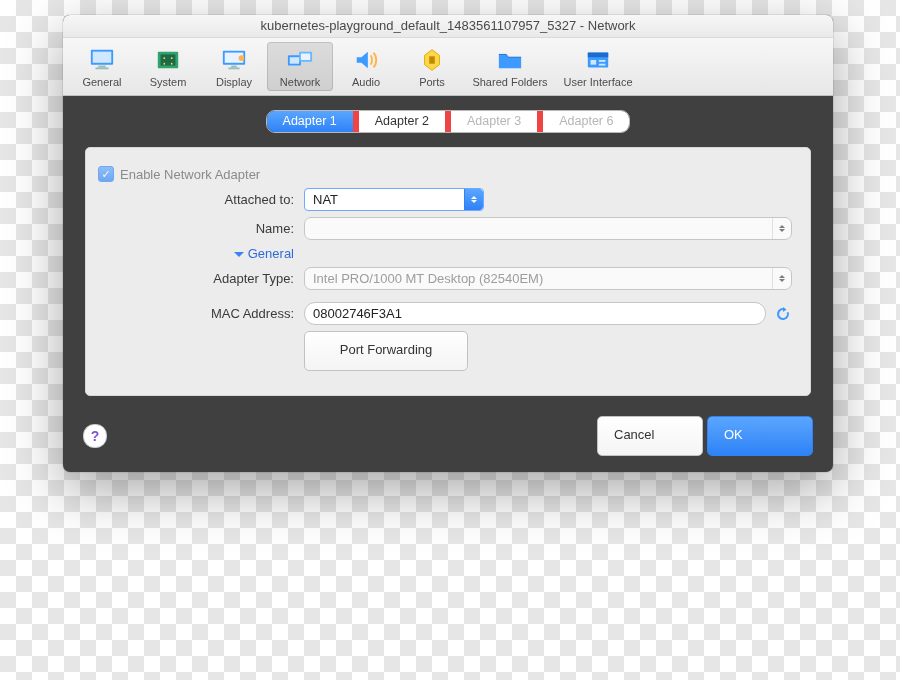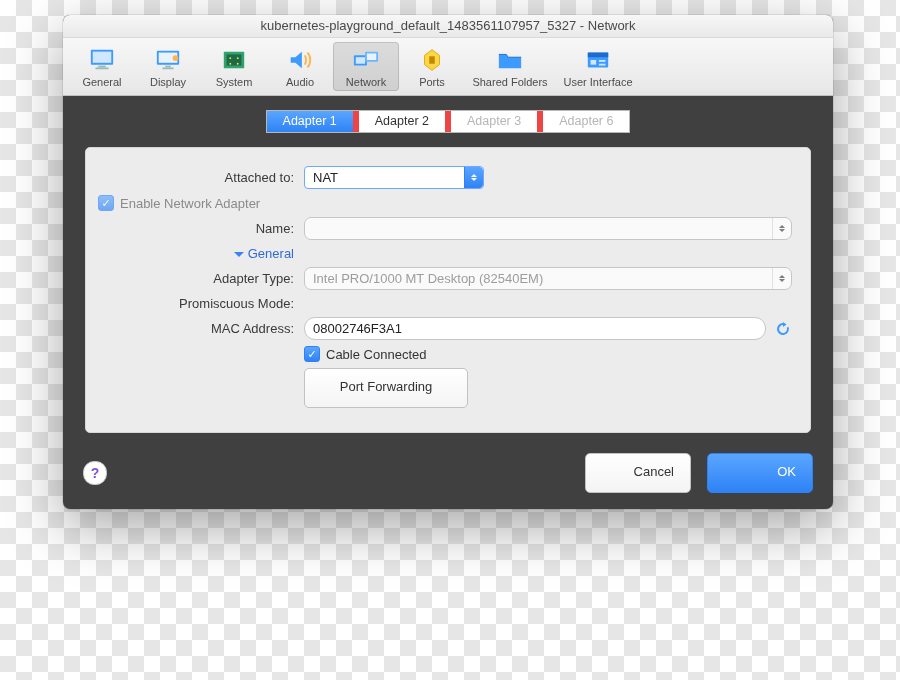--- a/index.html
+++ b/index.html
@@ -37,21 +37,21 @@
   .tb-item.sel{background:linear-gradient(#dcdcdc,#cfcfcf);box-shadow:inset 0 0 0 1px rgba(0,0,0,.12);}
   .tb-item .ic{width:32px;height:28px;display:flex;align-items:center;justify-content:center;}
   .tb-item svg{width:30px;height:26px;}
   .tb-item .lbl{margin-top:2px;}
   .content{
     padding:14px 22px 8px 22px;
   }
   .seg{
     display:flex;justify-content:center;margin-bottom:14px;
   }
-  .seg-inner{display:flex;border:1px solid #b8b8b8;border-radius:0;overflow:hidden;height:21px;}
+  .seg-inner{display:flex;border:1px solid #b8b8b8;border-radius:9px;overflow:hidden;height:21px;}
   .seg-btn{
     padding:0 16px;font-size:12.5px;line-height:21px;background:#fff;color:#333;border-left:6px solid #ef4444;cursor:default;
   }
   .seg-btn:first-child{border-left:none;}
   .seg-btn.active{background:linear-gradient(#5aa6ff,#2e82f6);color:#fff;}
   .seg-btn.dis{color:#b6b6b6;}
   .group{
     border:1px solid #d7d7d7;border-radius:5px;background:#ececec;
     padding:12px 18px 18px 18px;
   }
@@ -92,86 +92,86 @@
   }
   .btn.primary{background:linear-gradient(#5aa6ff,#2e82f6);border-color:#2e82f6;color:#fff;}
   .footer{
     display:flex;align-items:center;padding:12px 20px 16px 20px;
   }
   .help{
     width:22px;height:22px;border-radius:11px;border:1px solid #c7c7c7;background:#fff;color:#7d52d9;
     display:flex;align-items:center;justify-content:center;font-weight:600;font-size:14px;
   }
   .footer .spacer{flex:1;}
-  .footer .btn{min-width:72px;text-align:right;margin-left:16px;}
+  .footer .btn{min-width:72px;text-align:left;margin-left:4px;}
 </style>
 </head>
 <body>
 
 <div class="window">
 
   <div class="titlebar">kubernetes-playground_default_1483561107957_5327 - Network</div>
 
   <div class="toolbar">
     <div class="tb-item">
       <span class="ic">
         <svg viewBox="0 0 32 28">
             <rect x="4" y="3" width="24" height="16" rx="1" fill="#3d9bff"></rect>
             <rect x="6" y="5" width="20" height="12" fill="#cfe8ff"></rect>
             <rect x="12" y="20" width="8" height="2" fill="#9bb"></rect>
             <rect x="9" y="22" width="14" height="2" fill="#9bb"></rect>
           </svg>
       </span>
       <span class="lbl">General</span>
-    </div>
-    <div class="tb-item">
-      <span class="ic">
-        <svg viewBox="0 0 32 28">
-            <rect x="4" y="4" width="24" height="15" rx="1" fill="#3d9bff"></rect>
-            <rect x="6" y="6" width="20" height="11" fill="#e8f3ff"></rect>
-            <rect x="13" y="20" width="6" height="2" fill="#9bb"></rect>
-            <rect x="10" y="22" width="12" height="2" fill="#9bb"></rect>
-            <circle cx="24" cy="12" r="3" fill="#ffb34a"></circle>
-          </svg>
-      </span>
-      <span class="lbl">Display</span>
     </div>
     <div class="tb-item">
       <span class="ic">
         <svg viewBox="0 0 32 28">
             <rect x="5" y="5" width="22" height="18" rx="1" fill="#2fa36b"></rect>
             <rect x="8" y="8" width="16" height="12" fill="#1d6a46"></rect>
             <circle cx="12" cy="12" r="1" fill="#ffd54a"></circle>
             <circle cx="20" cy="12" r="1" fill="#ffd54a"></circle>
             <circle cx="12" cy="18" r="1" fill="#ffd54a"></circle>
             <circle cx="20" cy="18" r="1" fill="#ffd54a"></circle>
           </svg>
       </span>
       <span class="lbl">System</span>
     </div>
     <div class="tb-item">
       <span class="ic">
         <svg viewBox="0 0 32 28">
-            <path d="M6 11h5l7-6v18l-7-6H6z" fill="#3d9bff"></path>
-            <path d="M21 9c2 2 2 8 0 10" stroke="#ffb34a" stroke-width="2" fill="none"></path>
-            <path d="M24 6c4 4 4 12 0 16" stroke="#ffb34a" stroke-width="2" fill="none"></path>
-          </svg>
-      </span>
-      <span class="lbl">Audio</span>
+            <rect x="4" y="4" width="24" height="15" rx="1" fill="#3d9bff"></rect>
+            <rect x="6" y="6" width="20" height="11" fill="#e8f3ff"></rect>
+            <rect x="13" y="20" width="6" height="2" fill="#9bb"></rect>
+            <rect x="10" y="22" width="12" height="2" fill="#9bb"></rect>
+            <circle cx="24" cy="12" r="3" fill="#ffb34a"></circle>
+          </svg>
+      </span>
+      <span class="lbl">Display</span>
     </div>
     <div class="tb-item sel">
       <span class="ic">
         <svg viewBox="0 0 32 28">
             <rect x="3" y="9" width="14" height="11" rx="1" fill="#3d9bff"></rect>
             <rect x="5" y="11" width="10" height="7" fill="#cfe8ff"></rect>
             <rect x="15" y="5" width="14" height="11" rx="1" fill="#6bb7ff"></rect>
             <rect x="17" y="7" width="10" height="7" fill="#e8f3ff"></rect>
           </svg>
       </span>
       <span class="lbl">Network</span>
+    </div>
+    <div class="tb-item">
+      <span class="ic">
+        <svg viewBox="0 0 32 28">
+            <path d="M6 11h5l7-6v18l-7-6H6z" fill="#3d9bff"></path>
+            <path d="M21 9c2 2 2 8 0 10" stroke="#ffb34a" stroke-width="2" fill="none"></path>
+            <path d="M24 6c4 4 4 12 0 16" stroke="#ffb34a" stroke-width="2" fill="none"></path>
+          </svg>
+      </span>
+      <span class="lbl">Audio</span>
     </div>
     <div class="tb-item">
       <span class="ic">
         <svg viewBox="0 0 32 28">
             <polygon points="16,3 24,9 24,19 16,25 8,19 8,9" fill="#ffd54a" stroke="#e0a800" stroke-width="1"></polygon>
             <rect x="13" y="10" width="6" height="8" fill="#c08a00"></rect>
           </svg>
       </span>
       <span class="lbl">Ports</span>
     </div>
@@ -204,35 +204,35 @@
       <div class="seg-inner">
         <div class="seg-btn active">Adapter 1</div>
         <div class="seg-btn">Adapter 2</div>
         <div class="seg-btn dis">Adapter 3</div>
         <div class="seg-btn dis">Adapter 6</div>
       </div>
     </div>
 
     <div class="group">
 
+      <div class="row" style="margin-left:-6px;">
+        <span class="mac-check on dim"></span>
+        <span style="color:#8a8a8a">Enable Network Adapter</span>
+      </div>
+
       <div class="row">
         <div class="lab">Attached to:</div>
         <div class="field" style="max-width:180px">
           <div class="popup sel">
             <span>NAT</span>
             <span class="arr"></span>
           </div>
         </div>
       </div>
 
-      <div class="row" style="margin-left:-6px;">
-        <span class="mac-check on dim"></span>
-        <span style="color:#8a8a8a">Enable Network Adapter</span>
-      </div>
-
       <div class="row">
         <div class="lab">Name:</div>
         <div class="field">
           <div class="popup dis">
             <span></span>
             <span class="arr"></span>
           </div>
         </div>
       </div>
 
@@ -248,44 +248,36 @@
         <div class="lab">Adapter Type:</div>
         <div class="field">
           <div class="popup dis">
             <span>Intel PRO/1000 MT Desktop (82540EM)</span>
             <span class="arr"></span>
           </div>
         </div>
       </div>
 
       <div class="row">
-        <div class="lab">Promiscuous Mode:</div>
       </div>
 
       <div class="row">
         <div class="lab">MAC Address:</div>
         <div class="field">
           <div class="input">
             <span>08002746F3A1</span>
           </div>
           <span class="refresh">
             <svg viewBox="0 0 18 18">
                 <path d="M9 3a6 6 0 1 0 5.6 3.9l-1.8.7A4 4 0 1 1 9 5v2l3.5-2.5L9 2z" fill="#3d9bff"></path>
               </svg>
           </span>
         </div>
       </div>
 
-      <div class="row">
-        <div class="lab"></div>
-        <div class="field">
-          <span class="mac-check on"></span>
-          <span>Cable Connected</span>
-        </div>
-      </div>
 
       <div class="row">
         <div class="lab"></div>
         <div class="field">
           <div class="btn" style="min-width:130px;text-align:center">Port Forwarding</div>
         </div>
       </div>
 
     </div>
   </div>

